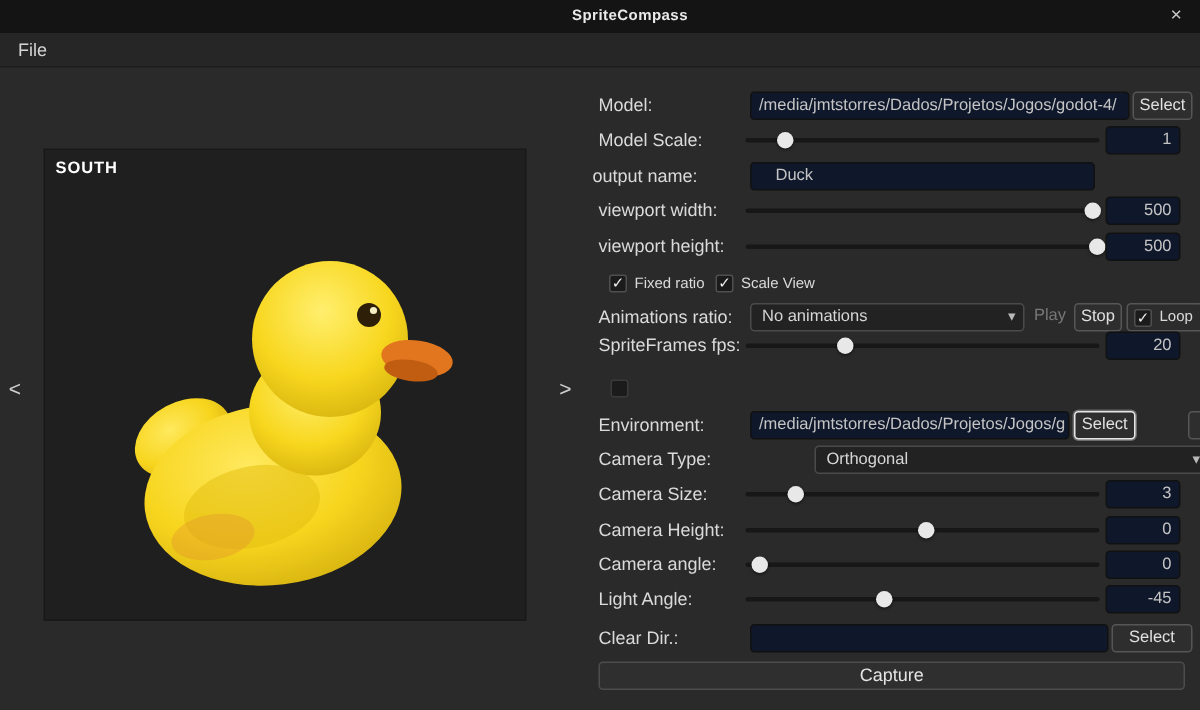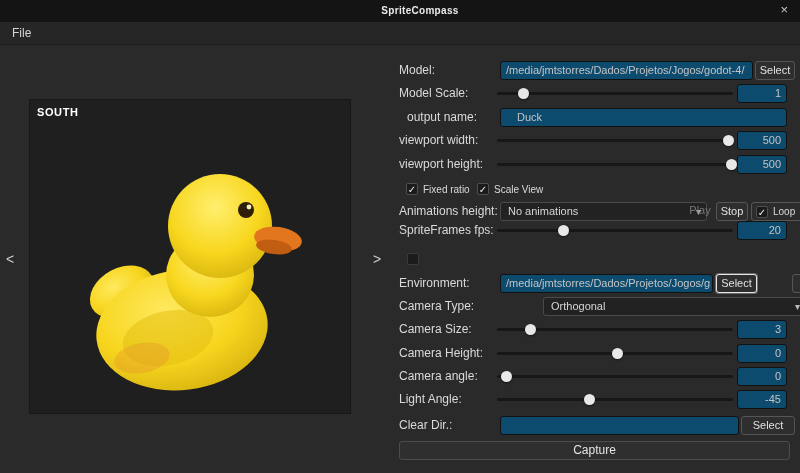--- a/index.html
+++ b/index.html
@@ -22,21 +22,21 @@
 
   
   .viewport { position:absolute; left:30px; top:100px; width:320px; height:313px; background:#1f1f1f; box-shadow:0 0 0 1px #181818; }
   .southlbl { position:absolute; left:7px; top:6px; font-size:11px; font-weight:bold; color:#ffffff; letter-spacing:0.6px; }
   .navarrow { position:absolute; font-size:14px; color:#cfcfcf; cursor:pointer; width:14px; text-align:center; }
 
   
   .lbl { position:absolute; height:18px; line-height:18px; font-size:12px; color:#dadada; white-space:nowrap; }
   .field {
     position:absolute; height:19px; line-height:17px;
-    background:#0c4a6e; border:1px solid #111111; border-radius:3px;
+    background:#0f172a; border:1px solid #111111; border-radius:3px;
     color:#c4c4c4; font-size:11px; padding:0 5px;
     white-space:nowrap; overflow:hidden;
   }
   .field.rt { text-align:right; }
   .btn {
     position:absolute; height:19px; line-height:17px; text-align:center;
     background:#2e2e2e; border:1px solid #565656; border-radius:3px;
     color:#e0e0e0; font-size:11px; cursor:pointer; white-space:nowrap;
   }
   .btn.focused { border:1px solid #e6e6e6; box-shadow:0 0 0 1px rgba(230,230,230,0.35); }
@@ -127,22 +127,22 @@
 <div class="field" style="left:500px; top:61px; width:253px;">/media/jmtstorres/Dados/Projetos/Jogos/godot-4/</div>
 <div class="btn" style="left:755px; top:61px; width:40px;">Select</div>
 
 <div class="lbl" style="left:399px; top:84px;">Model Scale:</div>
 <div class="slider" style="left:497px; top:84px; width:236px;">
   <div class="track"></div>
   <div class="handle" style="left:11%;"></div>
 </div>
 <div class="field rt" style="left:737px; top:84px; width:50px;">1</div>
 
-<div class="lbl" style="left:407px; top:108px;">output name:</div>
-<div class="field" style="left:500px; top:108px; width:287px;padding-left:16px;">Duck</div>
+<div class="lbl" style="left:395px; top:108px;">output name:</div>
+<div class="field" style="left:500px; top:108px; width:230px;padding-left:16px;">Duck</div>
 
 <div class="lbl" style="left:399px; top:131px;">viewport width:</div>
 <div class="slider" style="left:497px; top:131px; width:236px;">
   <div class="track"></div>
   <div class="handle" style="left:98%;"></div>
 </div>
 <div class="field rt" style="left:737px; top:131px; width:50px;">500</div>
 
 <div class="lbl" style="left:399px; top:155px;">viewport height:</div>
 <div class="slider" style="left:497px; top:155px; width:236px;">
@@ -153,22 +153,22 @@
 
 <div class="check" style="left:406px; top:181px;">
   <span class="checkbox">✓</span>
   <span class="clabel">Fixed ratio</span>
 </div>
 <div class="check" style="left:477px; top:181px;">
   <span class="checkbox">✓</span>
   <span class="clabel">Scale View</span>
 </div>
 
-<div class="lbl" style="left:399px; top:202px;">Animations height:</div>
-<div class="dropdown" style="left:500px; top:202px; width:207px;">
+<div class="lbl" style="left:399px; top:202px;">Animations ratio:</div>
+<div class="dropdown" style="left:500px; top:202px; width:183px;">
   <span>No animations</span>
   <span class="chev">▾</span>
 </div>
 <div class="btn flat" style="left:686px; top:202px; width:28px;">Play</div>
 <div class="btn" style="left:716px; top:202px; width:32px;">Stop</div>
 <div class="check boxed" style="left:751px; top:202px;">
   <span class="checkbox">✓</span>
   <span class="clabel">Loop</span>
 </div>
 

